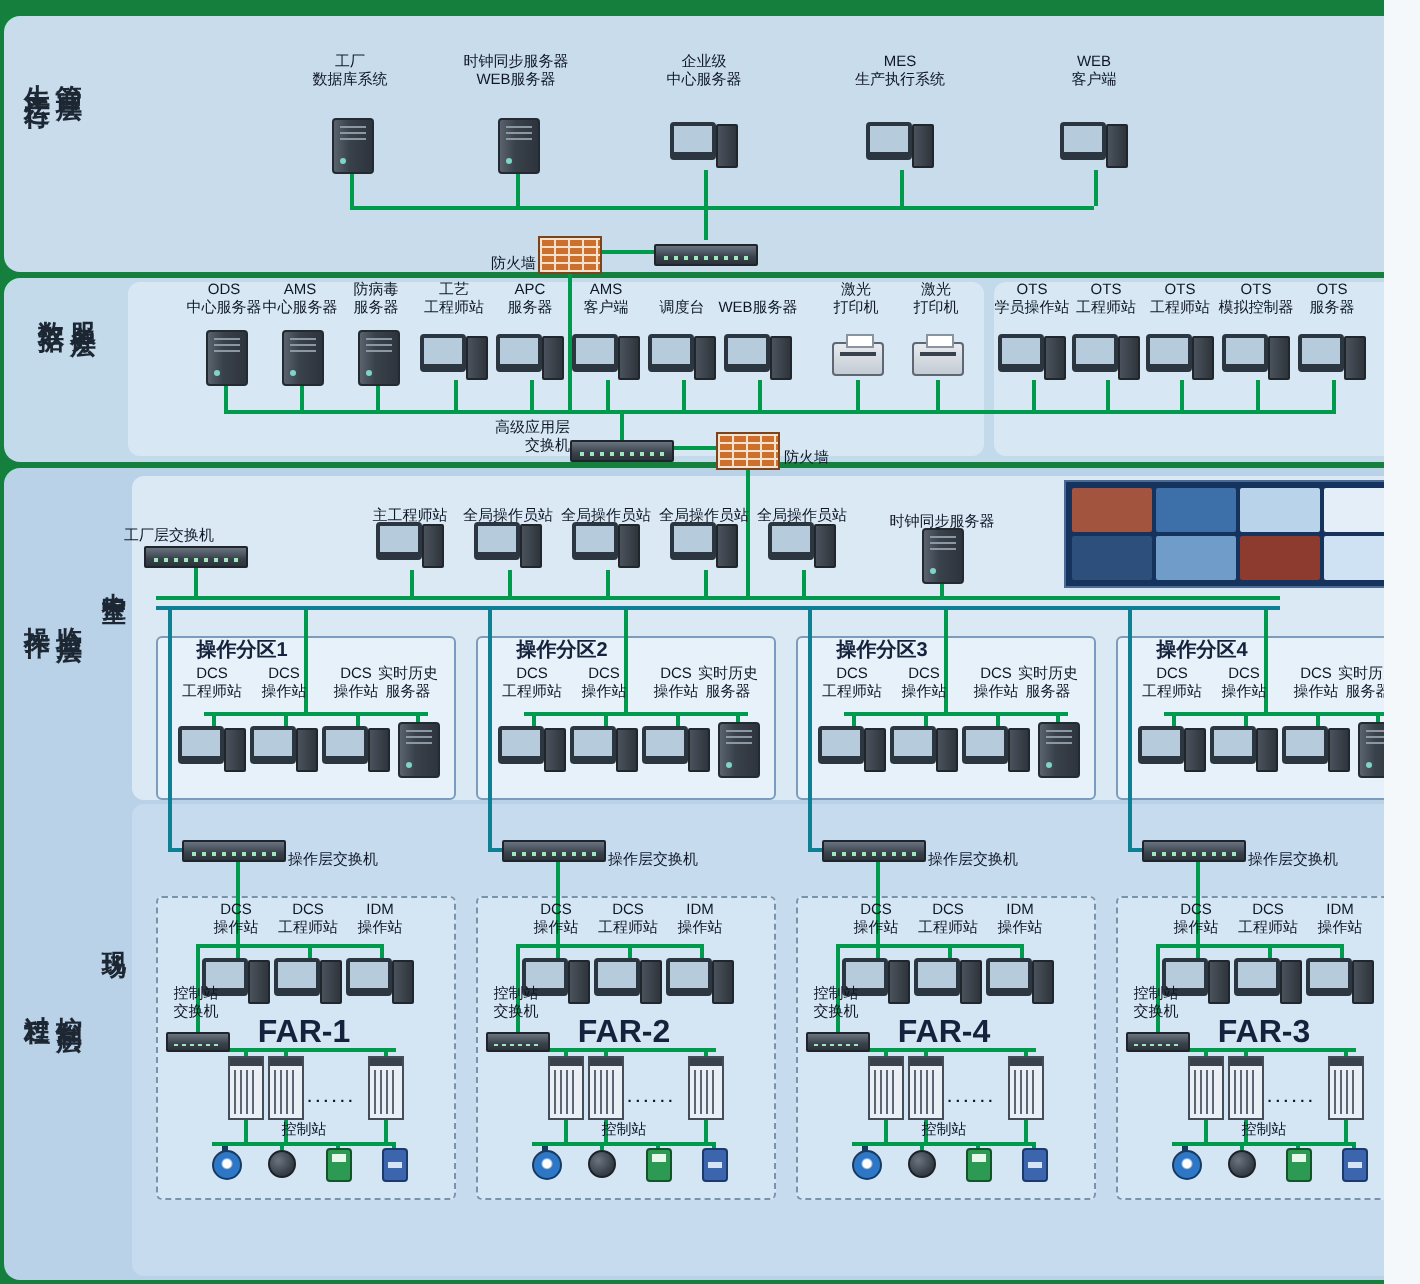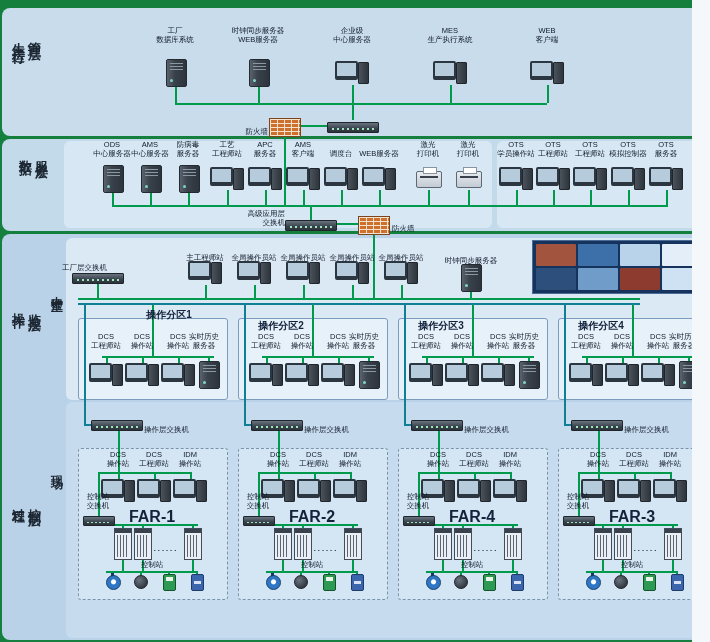--- a/index.html
+++ b/index.html
@@ -204,21 +204,21 @@
       <div style="background: rgb(185, 212, 234);"></div>
       <div style="background: rgb(227, 238, 248);"></div>
       <div style="background: rgb(44, 79, 124);"></div>
       <div style="background: rgb(111, 156, 201);"></div>
       <div style="background: rgb(140, 59, 46);"></div>
       <div style="background: rgb(207, 226, 243);"></div>
     </div>
     <div class="ln" style="left: 78px; top: 298px; width: 562px; height: 2px; background: rgb(0, 154, 77);"></div>
     <div class="ln" style="left: 78px; top: 303px; width: 562px; height: 2px; background: rgb(15, 127, 147);"></div>
     <div class="opzone" style="left: 78px; top: 318px; width: 148px; height: 80px;"></div>
-    <div class="lbl zt" style="left: 86px; top: 310px; width: 70px; margin-left: 48px;">操作分区1</div>
+    <div class="lbl zt" style="left: 86px; top: 321px; width: 70px;">操作分区1</div>
     <div class="ln" style="left: 152px; top: 305px; width: 2px; height: 51px; background: rgb(0, 154, 77);"></div>
     <div class="ln" style="left: 102px; top: 356px; width: 112px; height: 2px; background: rgb(0, 154, 77);"></div>
     <div class="lbl" style="left: 88px; top: 332px; width: 36px;">DCS
 工程师站</div>
     <div class="ic ic-ws" style="left: 89px; top: 362px;"></div>
     <div class="ln" style="left: 106px; top: 357px; width: 2px; height: 6px; background: rgb(0, 154, 77);"></div>
     <div class="lbl" style="left: 124px; top: 332px; width: 36px;">DCS
 操作站</div>
     <div class="ic ic-ws" style="left: 125px; top: 362px;"></div>
     <div class="ln" style="left: 142px; top: 357px; width: 2px; height: 6px; background: rgb(0, 154, 77);"></div>

